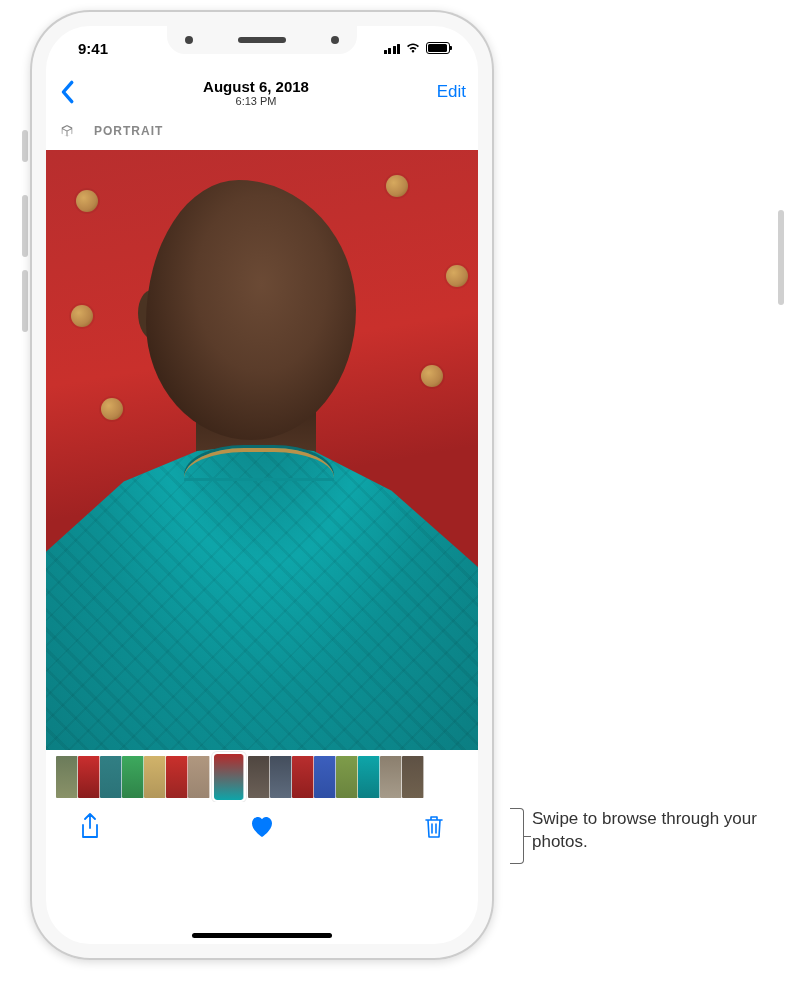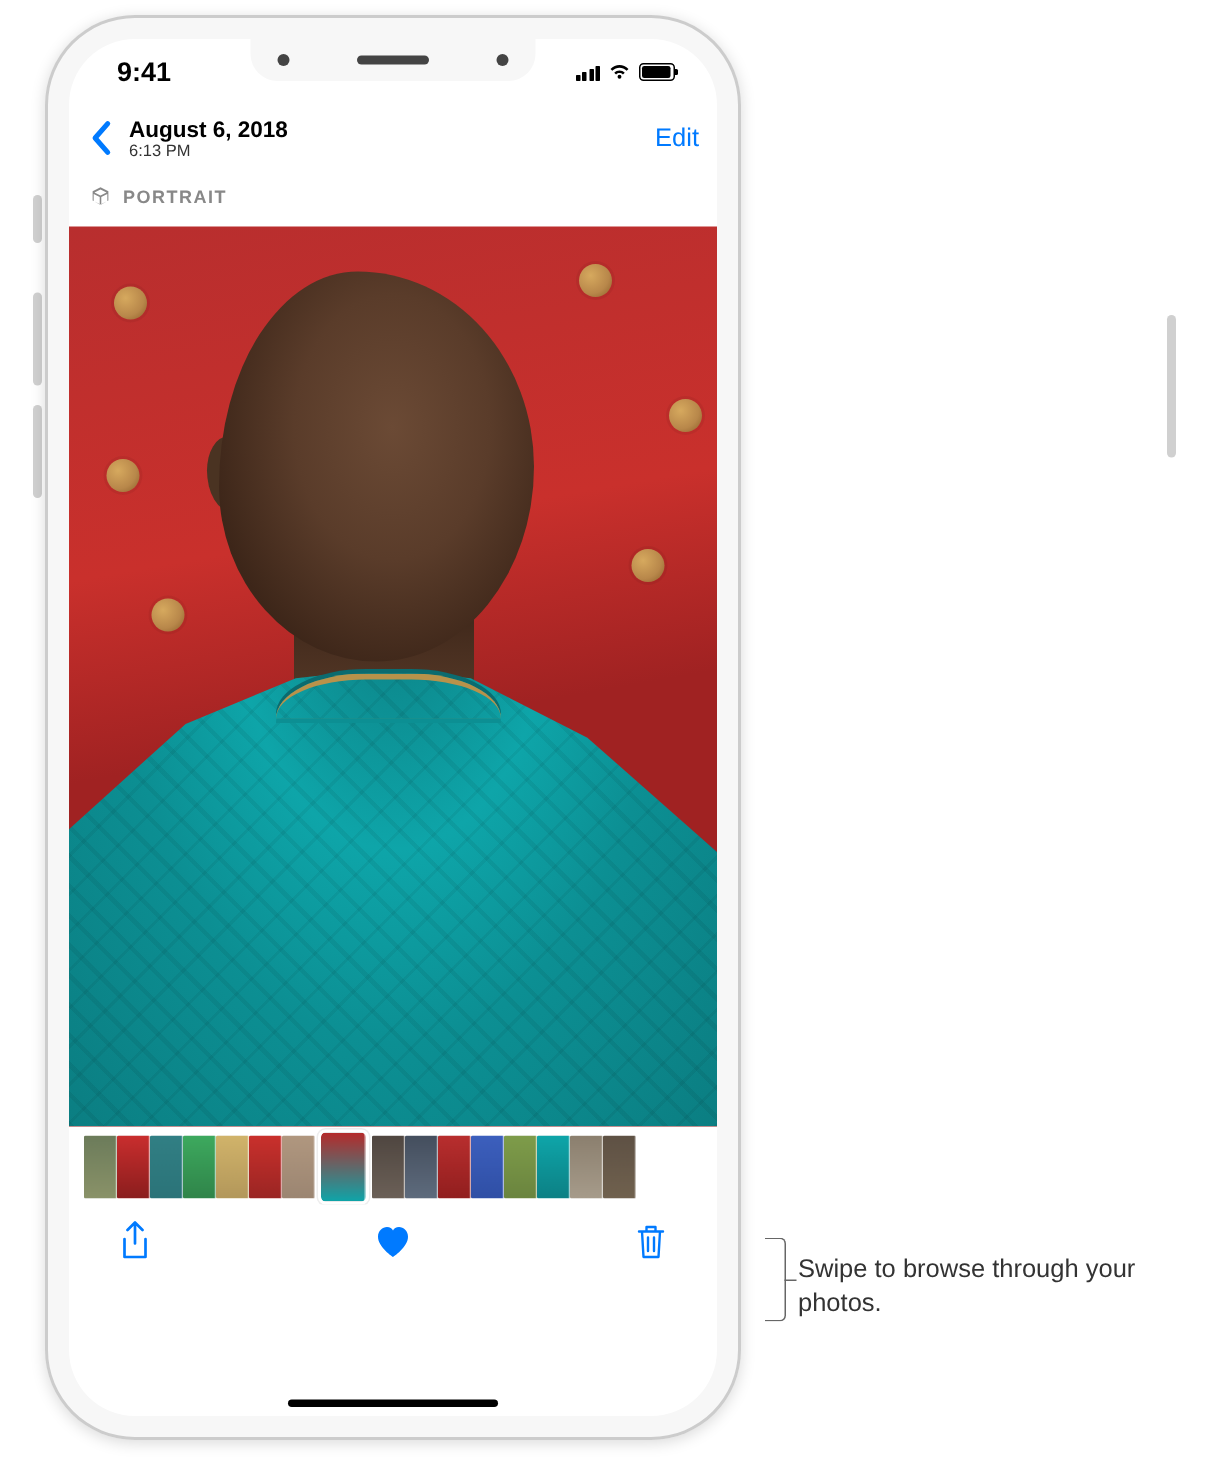--- a/index.html
+++ b/index.html
@@ -51,21 +51,21 @@
     }
     .notch-cam { width: 8px; height: 8px; background: #444; border-radius: 50%; }
     .notch-speaker { width: 48px; height: 6px; background: #444; border-radius: 3px; }
     
     .status-bar {
       height: 44px;
       display: flex;
       align-items: center;
       justify-content: space-between;
       padding: 0 28px;
-      font-size: 18px;
+      font-size: 15px;
       font-weight: 600;
     }
     .status-left { padding-left: 4px; }
     .status-right { display: flex; align-items: center; gap: 5px; }
     .signal-bars { display: flex; align-items: flex-end; gap: 1.5px; height: 11px;}
     .signal-bars span { width: 3px; background: #000; border-radius: 0.5px; }
     .signal-bars span:nth-child(1){height:4px} .signal-bars span:nth-child(2){height:6px}
     .signal-bars span:nth-child(3){height:8px} .signal-bars span:nth-child(4){height:10px}
     .wifi { width: 16px; height: 12px; }
     .battery { width: 24px; height: 12px; border: 1px solid #000; border-radius: 3px; position: relative; }
@@ -73,28 +73,28 @@
     .battery-fill { position:absolute; left:1px; top:1px; bottom:1px; width:19px; background:#000; border-radius:1.5px;}
     
     .nav-bar {
       height: 44px;
       display: flex;
       align-items: center;
       justify-content: space-between;
       padding: 0 12px;
     }
     .back-chev { width: 28px; display:flex; align-items:center; color: #007aff; }
-    .nav-center { text-align: left; flex:1; }
+    .nav-center { text-align: center; flex:1; }
     .nav-date { font-size: 15px; font-weight: 600; color: #000; }
     .nav-time { font-size: 11px; color:#333; }
     .edit-btn { color: #007aff; font-size: 17px; width: 40px; text-align: right; cursor:pointer;}
     
     .badge-row { padding: 10px 14px 8px; }
     .portrait-badge {
-      display: inline-flex; align-items: center; gap: 8px;
+      display: inline-flex; align-items: center; gap: 20px;
       font-size: 12px; letter-spacing: 1px; font-weight: 600;
       color: #888;
     }
     .cube-icon { width: 14px; height: 14px;}
     
     .main-photo {
       width: 100%;
       height: 600px;
       position: relative;
       overflow:hidden;
@@ -152,22 +152,21 @@
       padding: 0 24px;
     }
     .tb-btn { width: 40px; height:40px; display:flex; align-items:center; justify-content:center; color:#007aff; cursor:pointer;}
     .home-ind { position:absolute; bottom:6px; left:50%; transform:translateX(-50%); width:140px; height:5px; background:#000; border-radius:3px;}
     
     .callout {
       position:absolute;
       left: 510px;
       top: 808px;
       display: flex;
-      align-items: flex-end;
-      margin-top: 17px;
+      align-items: flex-start;
     }
     .callout-bracket {
       width: 14px;
       height: 56px;
       border: 1px solid #666;
       border-left: none;
       border-radius: 0 4px 4px 0;
       margin-right: 8px;
       position:relative;
     }

